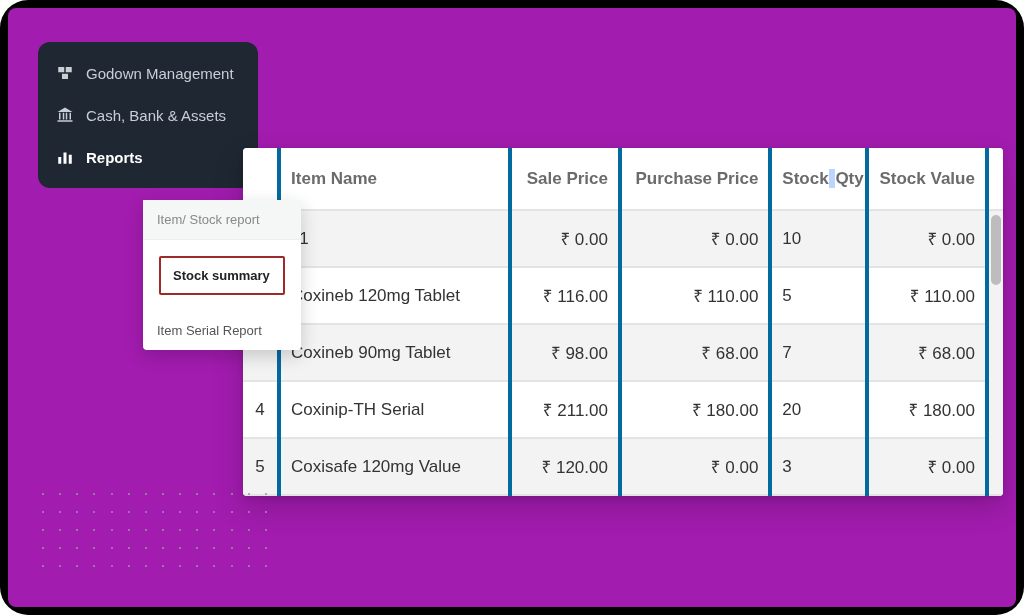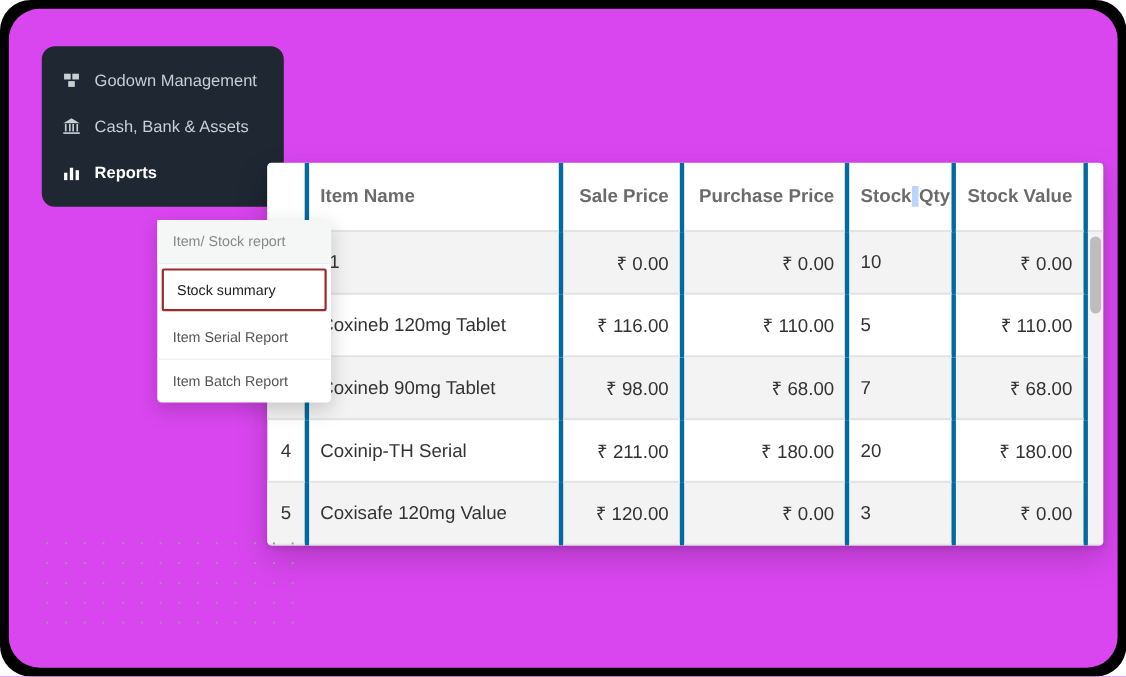--- a/index.html
+++ b/index.html
@@ -2,21 +2,21 @@
 <html><head>
 <meta charset="utf-8">
 <style>
   * { box-sizing: border-box; margin: 0; padding: 0; }
   html, body { width: 1024px; height: 615px; font-family: -apple-system, Arial, sans-serif; }
   .outer {
     width: 1024px; height: 615px; background: #000; padding: 8px;
     border-radius: 28px;
   }
   .inner {
-    width: 100%; height: 100%; background: #d946ef; border-radius: 28px;
+    width: 100%; height: 100%; background: #a21caf; border-radius: 8px;
     position: relative; overflow: hidden;
   }
 
   
   .sidebar {
     position: absolute; left: 30px; top: 34px; width: 220px;
     background: #1e2732; border-radius: 12px; padding: 10px 0;
     color: #c8ced4; font-size: 15px;
   }
   .sidebar-item {
@@ -32,22 +32,22 @@
     position: absolute; left: 135px; top: 192px; width: 158px;
     background: #fff; border-radius: 4px;
     box-shadow: 0 6px 18px rgba(0,0,0,0.18);
     font-size: 13px; color: #555; z-index: 20;
   }
   .submenu-item {
     padding: 12px 14px; cursor: pointer; border-bottom: 1px solid #eee;
   }
   .submenu-item:last-child { border-bottom: none; }
   .submenu-item.highlight {
-    border: 2px solid #9c2a2a; color: #222; font-weight: 400;
-    border-radius: 2px; margin: 4px; padding: 10px 12px;
+    border: 2px solid #9c2a2a; color: #222; font-weight: 700;
+    border-radius: 2px; margin: 16px; padding: 10px 12px;
   }
   .submenu-item.first { color: #888; background:#f5f7f7; }
 
   
   .table-wrap {
     position: absolute; left: 235px; top: 140px; width: 760px;
     background: #fff; border-radius: 4px;
     box-shadow: 0 12px 30px rgba(0,0,0,0.18), 0 2px 6px rgba(0,0,0,0.12);
     overflow: hidden;
   }
@@ -192,21 +192,20 @@
             <td class="num">₹ 0.00</td>
           </tr>
         </tbody>
       </table>
     </div>
 
     <div class="submenu">
       <div class="submenu-item first">Item/ Stock report</div>
       <div class="submenu-item highlight">Stock summary</div>
       <div class="submenu-item">Item Serial Report</div>
-      <div class="submenu-item">Item Batch Report</div>
     </div>
 
     <div class="dots">
         <span></span>
         <span></span>
         <span></span>
         <span></span>
         <span></span>
         <span></span>
         <span></span>

